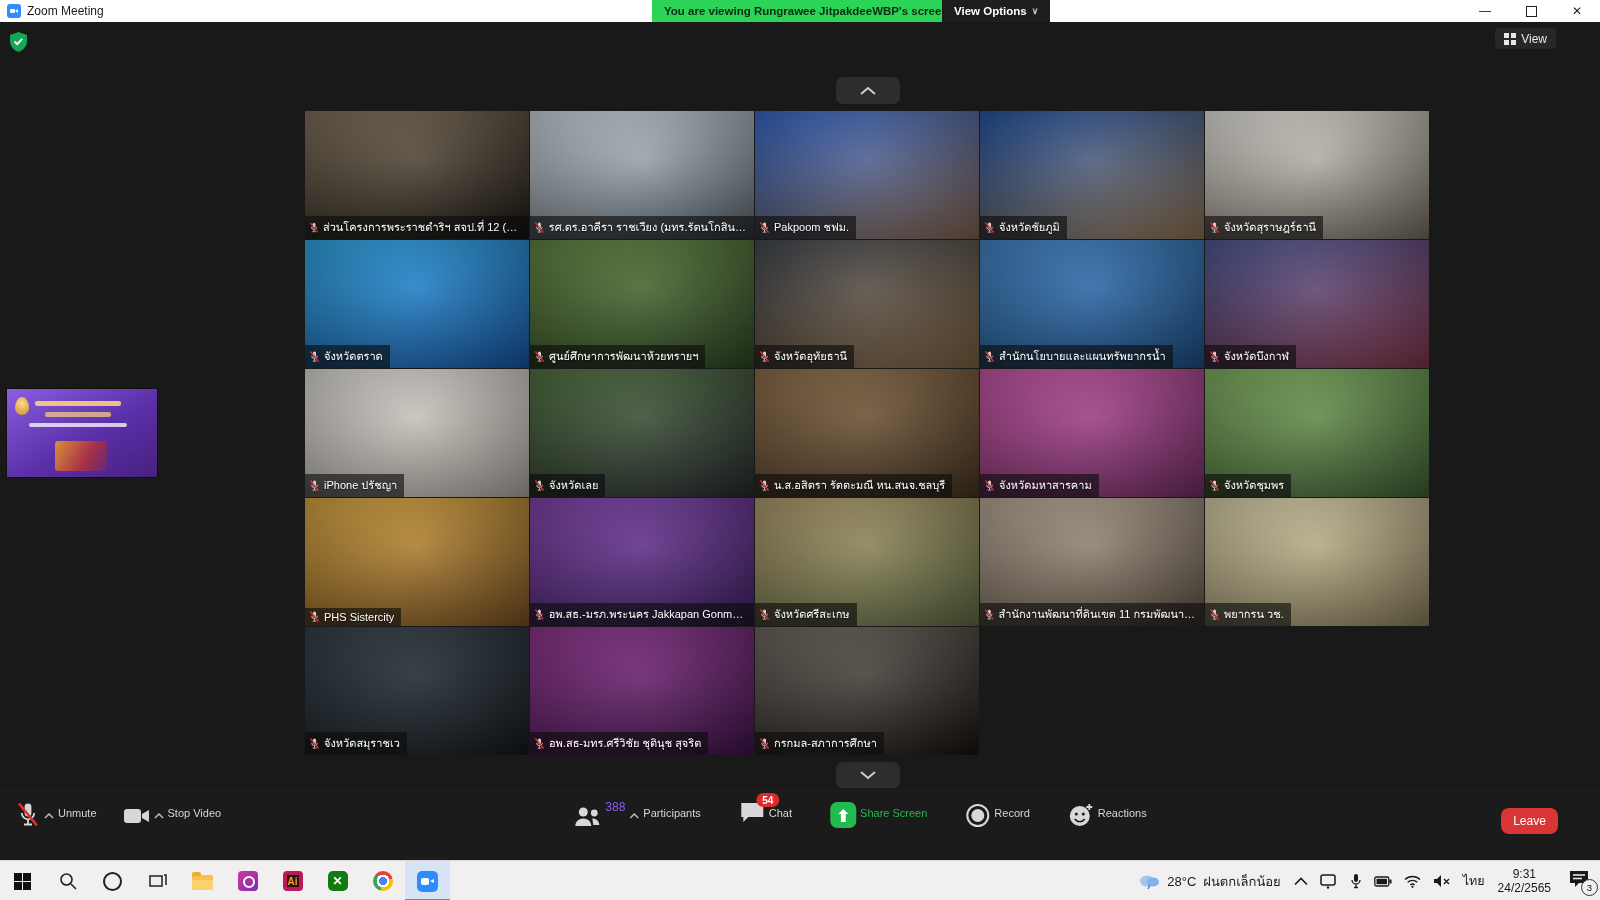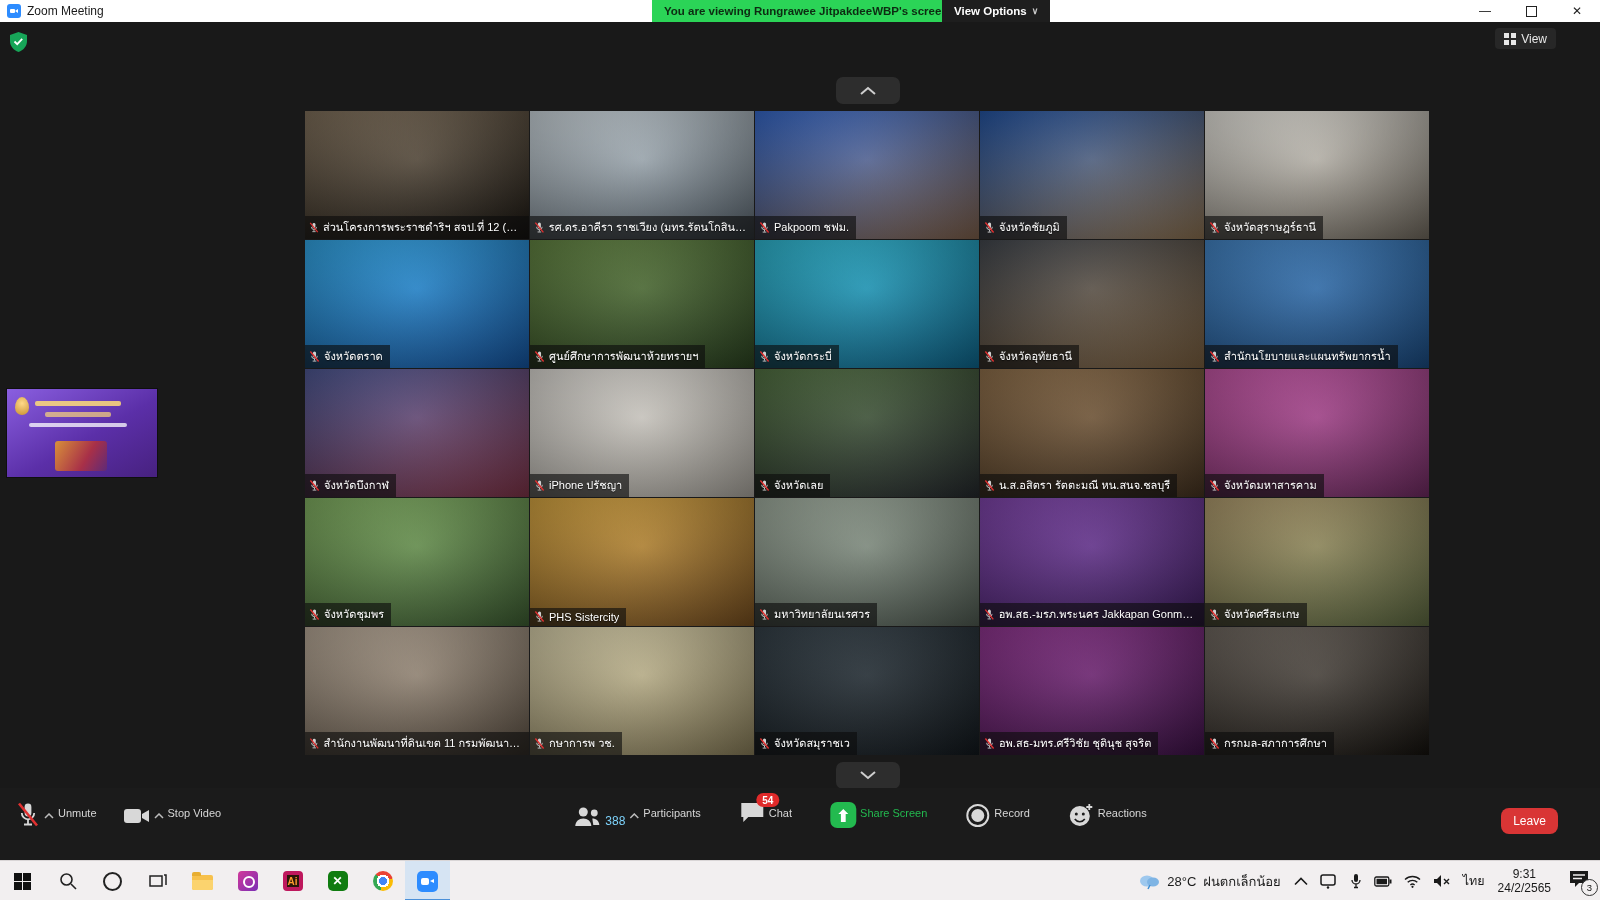--- a/index.html
+++ b/index.html
@@ -58,21 +58,21 @@
     background:radial-gradient(circle at 50% 35%,#ffd98a,#c89030);}
 
   
   .ztoolbar{position:absolute;left:0;top:788px;width:1600px;height:72px;background:#1b1b1b;z-index:6;}
   .zitem{display:flex;flex-direction:row;align-items:center;justify-content:flex-start;gap:4px;color:#d6d6d6;}
   .zitem .irow{height:30px;display:flex;align-items:flex-end;gap:4px;}
   .zitem .lbl{font-size:11px;color:#d6d6d6;line-height:11px;}
   .left-cluster{position:absolute;left:16px;top:10px;display:flex;gap:26px;}
   .center-cluster{position:absolute;left:860px;top:10px;transform:translateX(-50%);display:flex;gap:38px;align-items:flex-start;}
   .caret{margin-bottom:9px;}
-  .pcount{font-size:12px;color:#7dd3fc;margin-bottom:0;}
+  .pcount{font-size:12px;color:#8b5cf6;margin-bottom:14px;}
   .chatwrap{position:relative;}
   .chat-badge{position:absolute;top:-7px;right:-14px;background:var(--badge-red,#e02a2a);color:#fff;
     font-size:10px;font-weight:bold;border-radius:9px;padding:1.5px 5.5px;}
   .share-box{width:26px;height:26px;border-radius:7px;background:var(--share-green,#23ba4f);
     display:flex;align-items:center;justify-content:center;}
   .share-lbl{color:var(--share-green,#2ecc5e)!important;}
   .leave-btn{position:absolute;right:42px;top:20px;width:57px;height:26px;border:none;border-radius:8px;
     background:var(--leave-red,#d93535);color:#fff;font-size:12px;font-family:inherit;display:flex;align-items:center;justify-content:center;}
 
   
@@ -247,31 +247,20 @@
         <svg width="11" height="13" viewBox="0 0 24 26">
           <path d="M12 15a3.4 3.4 0 0 0 3.4-3.4V5.4a3.4 3.4 0 0 0-6.8 0v6.2A3.4 3.4 0 0 0 12 15z" fill="#cfcfcf"></path>
           <path d="M5.8 11.6a6.2 6.2 0 0 0 12.4 0" stroke="#cfcfcf" stroke-width="2" fill="none"></path>
           <path d="M12 18v4M8 23h8" stroke="#cfcfcf" stroke-width="2"></path>
           <line x1="3" y1="2" x2="21" y2="24" stroke="#e03030" stroke-width="3"></line>
         </svg>
         <span class="tile-name">ศูนย์ศึกษาการพัฒนาห้วยทรายฯ</span>
       </div>
     </div>
 
-    <div class="tile" style="--g1: #28b2cc; --g2: #0d648a;">
-      <div class="tile-label">
-        <svg width="11" height="13" viewBox="0 0 24 26">
-          <path d="M12 15a3.4 3.4 0 0 0 3.4-3.4V5.4a3.4 3.4 0 0 0-6.8 0v6.2A3.4 3.4 0 0 0 12 15z" fill="#cfcfcf"></path>
-          <path d="M5.8 11.6a6.2 6.2 0 0 0 12.4 0" stroke="#cfcfcf" stroke-width="2" fill="none"></path>
-          <path d="M12 18v4M8 23h8" stroke="#cfcfcf" stroke-width="2"></path>
-          <line x1="3" y1="2" x2="21" y2="24" stroke="#e03030" stroke-width="3"></line>
-        </svg>
-        <span class="tile-name">จังหวัดกระบี่</span>
-      </div>
-    </div>
 
     <div class="tile" style="--g1: #3c4148; --g2: #7a5f3f;">
       <div class="tile-label">
         <svg width="11" height="13" viewBox="0 0 24 26">
           <path d="M12 15a3.4 3.4 0 0 0 3.4-3.4V5.4a3.4 3.4 0 0 0-6.8 0v6.2A3.4 3.4 0 0 0 12 15z" fill="#cfcfcf"></path>
           <path d="M5.8 11.6a6.2 6.2 0 0 0 12.4 0" stroke="#cfcfcf" stroke-width="2" fill="none"></path>
           <path d="M12 18v4M8 23h8" stroke="#cfcfcf" stroke-width="2"></path>
           <line x1="3" y1="2" x2="21" y2="24" stroke="#e03030" stroke-width="3"></line>
         </svg>
         <span class="tile-name">จังหวัดอุทัยธานี</span>
@@ -367,31 +356,20 @@
         <svg width="11" height="13" viewBox="0 0 24 26">
           <path d="M12 15a3.4 3.4 0 0 0 3.4-3.4V5.4a3.4 3.4 0 0 0-6.8 0v6.2A3.4 3.4 0 0 0 12 15z" fill="#cfcfcf"></path>
           <path d="M5.8 11.6a6.2 6.2 0 0 0 12.4 0" stroke="#cfcfcf" stroke-width="2" fill="none"></path>
           <path d="M12 18v4M8 23h8" stroke="#cfcfcf" stroke-width="2"></path>
           <line x1="3" y1="2" x2="21" y2="24" stroke="#e03030" stroke-width="3"></line>
         </svg>
         <span class="tile-name">PHS Sistercity</span>
       </div>
     </div>
 
-    <div class="tile" style="--g1: #9ca99a; --g2: #4d584f;">
-      <div class="tile-label">
-        <svg width="11" height="13" viewBox="0 0 24 26">
-          <path d="M12 15a3.4 3.4 0 0 0 3.4-3.4V5.4a3.4 3.4 0 0 0-6.8 0v6.2A3.4 3.4 0 0 0 12 15z" fill="#cfcfcf"></path>
-          <path d="M5.8 11.6a6.2 6.2 0 0 0 12.4 0" stroke="#cfcfcf" stroke-width="2" fill="none"></path>
-          <path d="M12 18v4M8 23h8" stroke="#cfcfcf" stroke-width="2"></path>
-          <line x1="3" y1="2" x2="21" y2="24" stroke="#e03030" stroke-width="3"></line>
-        </svg>
-        <span class="tile-name">มหาวิทยาลัยนเรศวร</span>
-      </div>
-    </div>
 
     <div class="tile" style="--g1: #7a3fa6; --g2: #3c1c5e;">
       <div class="tile-label">
         <svg width="11" height="13" viewBox="0 0 24 26">
           <path d="M12 15a3.4 3.4 0 0 0 3.4-3.4V5.4a3.4 3.4 0 0 0-6.8 0v6.2A3.4 3.4 0 0 0 12 15z" fill="#cfcfcf"></path>
           <path d="M5.8 11.6a6.2 6.2 0 0 0 12.4 0" stroke="#cfcfcf" stroke-width="2" fill="none"></path>
           <path d="M12 18v4M8 23h8" stroke="#cfcfcf" stroke-width="2"></path>
           <line x1="3" y1="2" x2="21" y2="24" stroke="#e03030" stroke-width="3"></line>
         </svg>
         <span class="tile-name">อพ.สธ.-มรภ.พระนคร Jakkapan Gonman...</span>
@@ -423,21 +401,21 @@
     </div>
 
     <div class="tile" style="--g1: #d5cca6; --g2: #867b57;">
       <div class="tile-label">
         <svg width="11" height="13" viewBox="0 0 24 26">
           <path d="M12 15a3.4 3.4 0 0 0 3.4-3.4V5.4a3.4 3.4 0 0 0-6.8 0v6.2A3.4 3.4 0 0 0 12 15z" fill="#cfcfcf"></path>
           <path d="M5.8 11.6a6.2 6.2 0 0 0 12.4 0" stroke="#cfcfcf" stroke-width="2" fill="none"></path>
           <path d="M12 18v4M8 23h8" stroke="#cfcfcf" stroke-width="2"></path>
           <line x1="3" y1="2" x2="21" y2="24" stroke="#e03030" stroke-width="3"></line>
         </svg>
-        <span class="tile-name">กษาการพ วช.</span>
+        <span class="tile-name">พยากรน วช.</span>
       </div>
     </div>
 
     <div class="tile" style="--g1: #2e3a42; --g2: #11171c;">
       <div class="tile-label">
         <svg width="11" height="13" viewBox="0 0 24 26">
           <path d="M12 15a3.4 3.4 0 0 0 3.4-3.4V5.4a3.4 3.4 0 0 0-6.8 0v6.2A3.4 3.4 0 0 0 12 15z" fill="#cfcfcf"></path>
           <path d="M5.8 11.6a6.2 6.2 0 0 0 12.4 0" stroke="#cfcfcf" stroke-width="2" fill="none"></path>
           <path d="M12 18v4M8 23h8" stroke="#cfcfcf" stroke-width="2"></path>
           <line x1="3" y1="2" x2="21" y2="24" stroke="#e03030" stroke-width="3"></line>

